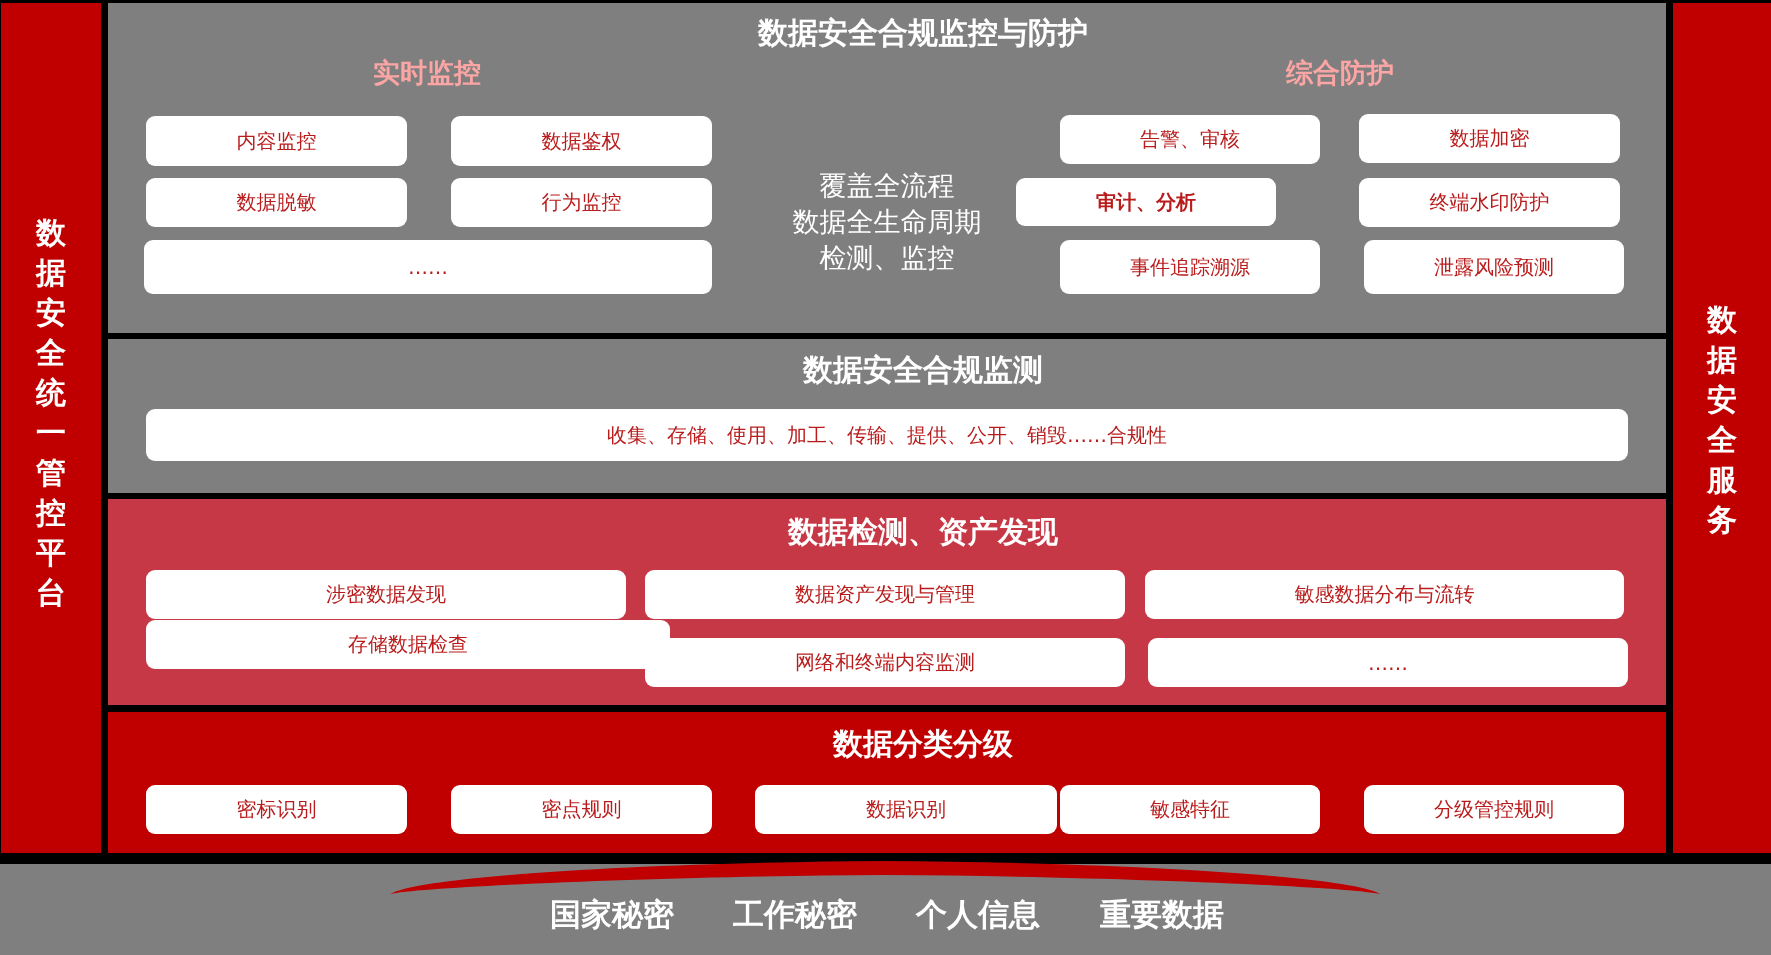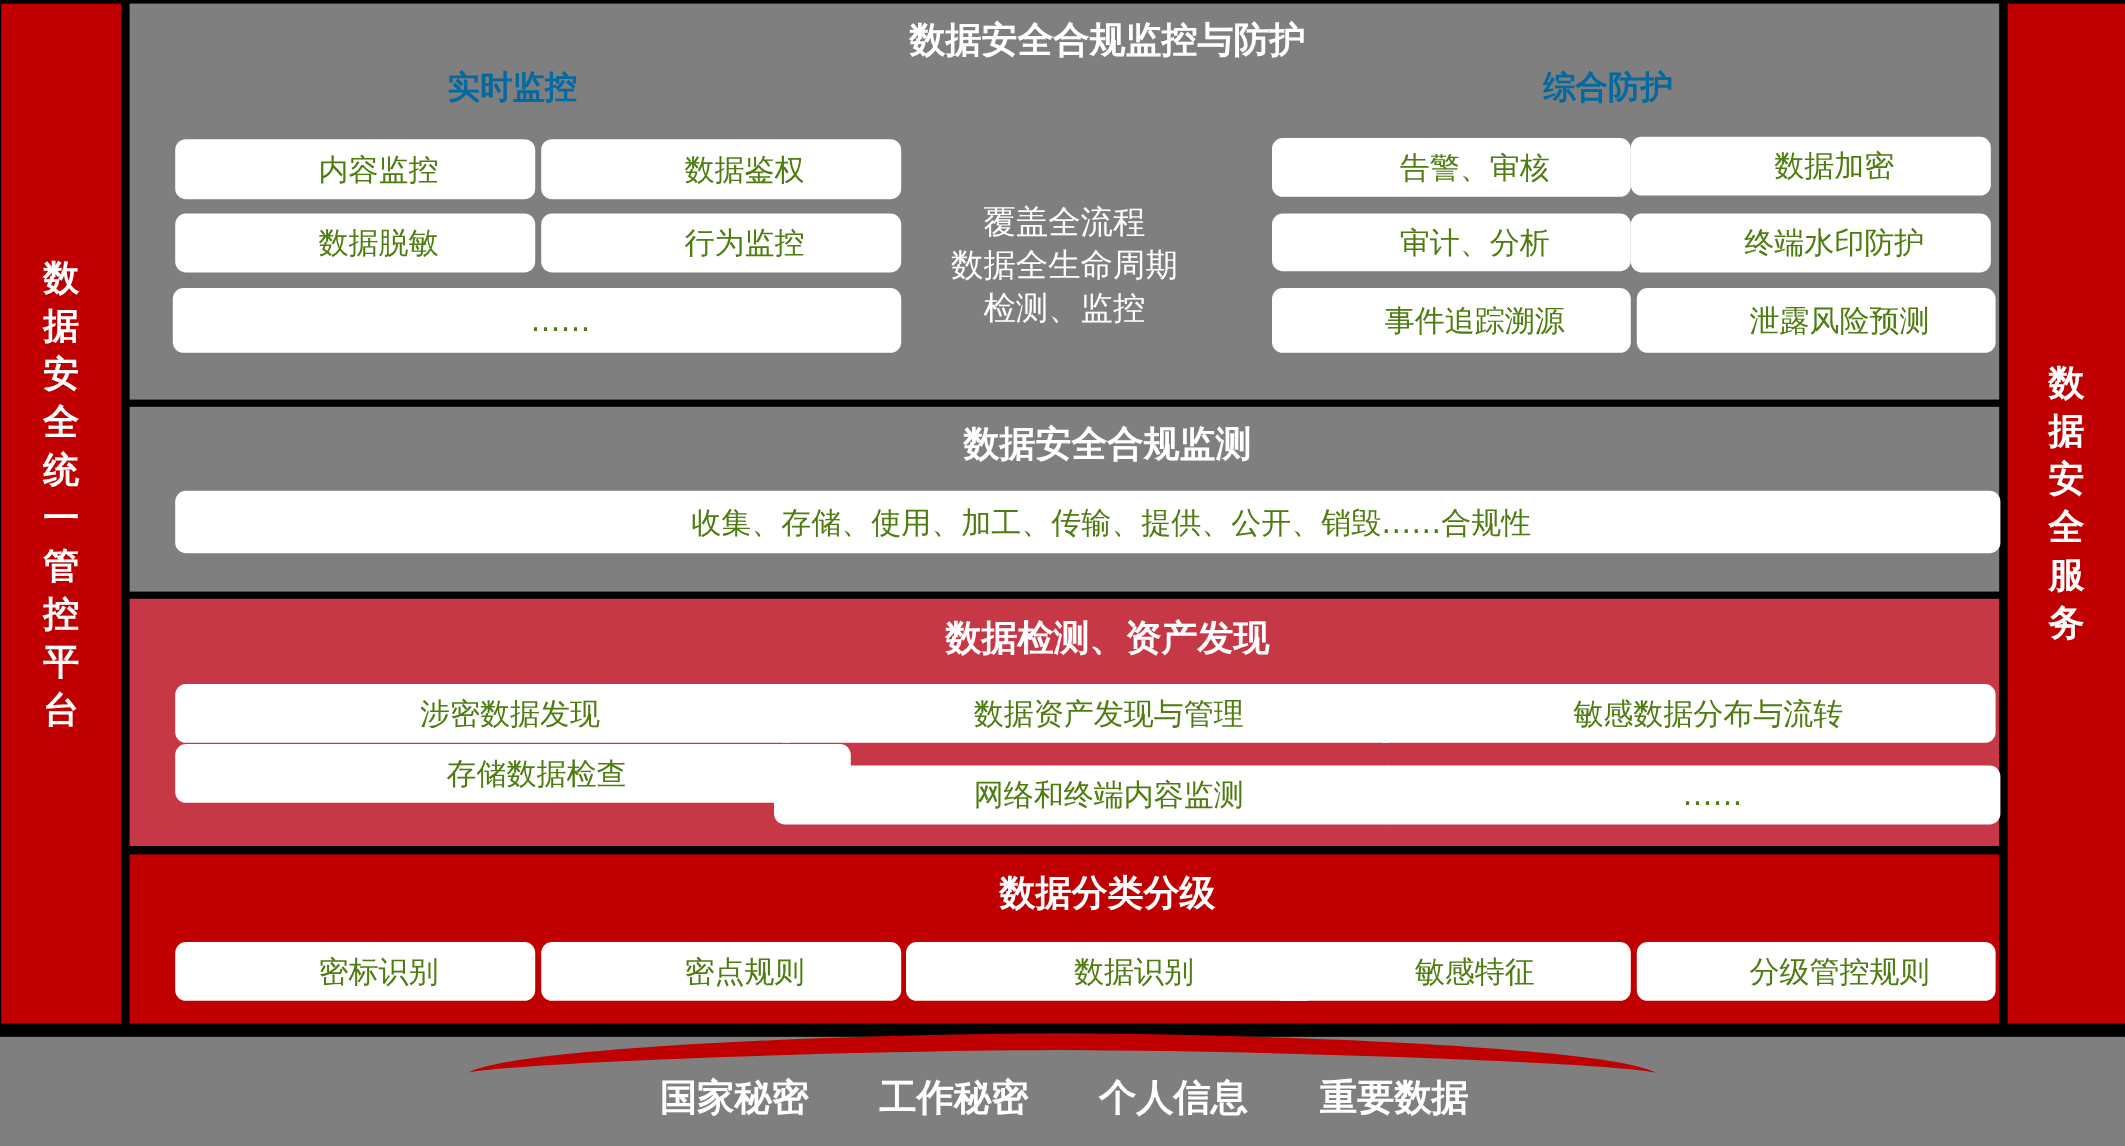--- a/index.html
+++ b/index.html
@@ -3,23 +3,23 @@
 <meta charset="utf-8">
 <style>
   html,body{margin:0;padding:0;}
   body{width:1771px;height:955px;position:relative;background:#000;overflow:hidden;
     font-family:"DejaVu Sans","Liberation Sans",sans-serif;}
   .abs{position:absolute;}
   .red{background:#c00000;}
   .gray{background:#7f7f7f;}
   .pink{background:#c63846;}
   .box{position:absolute;background:#fff;border-radius:9px;display:flex;align-items:center;justify-content:center;
-    color:#4d7c0f;font-size:25px;white-space:nowrap;padding-left:39px;}
+    color:#b91c1c;font-size:20px;white-space:nowrap;}
   .title{position:absolute;left:108px;width:1558px;text-align:center;color:#fff;font-weight:bold;font-size:30px;margin-left:36px;}
-  .subtitle{position:absolute;color:#0369a1;font-weight:bold;font-size:27px;transform:translateX(-50%);white-space:nowrap;}
+  .subtitle{position:absolute;color:#fca5a5;font-weight:bold;font-size:27px;transform:translateX(-50%);white-space:nowrap;}
   .vtext{position:absolute;color:#fff;font-weight:bold;font-size:30px;display:flex;flex-direction:column;align-items:center;}
   .vtext span{display:block;line-height:40px;}
   .center-text{position:absolute;left:787px;width:200px;top:132px;color:#fff;font-size:27px;text-align:center;line-height:36px;margin-top:36px;}
   .center-text div{white-space:nowrap;}
   .bottom-label{position:absolute;top:894px;color:#fff;font-weight:bold;font-size:31px;transform:translateX(-50%);white-space:nowrap;}
 </style>
 </head>
 <body>
 
 <div class="abs red" style="left:1px;top:3px;width:100px;height:850px;">
@@ -60,21 +60,21 @@
 <div class="box" style="left:144px;top:240px;width:568px;height:54px;">……</div>
 
 <div class="center-text">
   <div>覆盖全流程</div>
   <div>数据全生命周期</div>
   <div>检测、监控</div>
 </div>
 
 <div class="box" style="left:1060px;top:115px;width:260px;height:49px;">告警、审核</div>
 <div class="box" style="left:1359px;top:114px;width:261px;height:49px;">数据加密</div>
-<div class="box" style="left:1060px;top:178px;width:260px;height:48px;">审计、分析</div>
+<div class="box" style="left:1016px;top:178px;width:260px;height:48px;font-weight:bold;">审计、分析</div>
 <div class="box" style="left:1359px;top:178px;width:261px;height:49px;">终端水印防护</div>
 <div class="box" style="left:1060px;top:240px;width:260px;height:54px;">事件追踪溯源</div>
 <div class="box" style="left:1364px;top:240px;width:260px;height:54px;">泄露风险预测</div>
 
 <div class="abs gray" style="left:108px;top:339px;width:1558px;height:154px;"></div>
 <div class="title" style="top:350px;">数据安全合规监测</div>
 <div class="box" style="left:146px;top:409px;width:1482px;height:52px;">收集、存储、使用、加工、传输、提供、公开、销毁……合规性</div>
 
 <div class="abs pink" style="left:108px;top:499px;width:1558px;height:206px;"></div>
 <div class="title" style="top:512px;">数据检测、资产发现</div>

